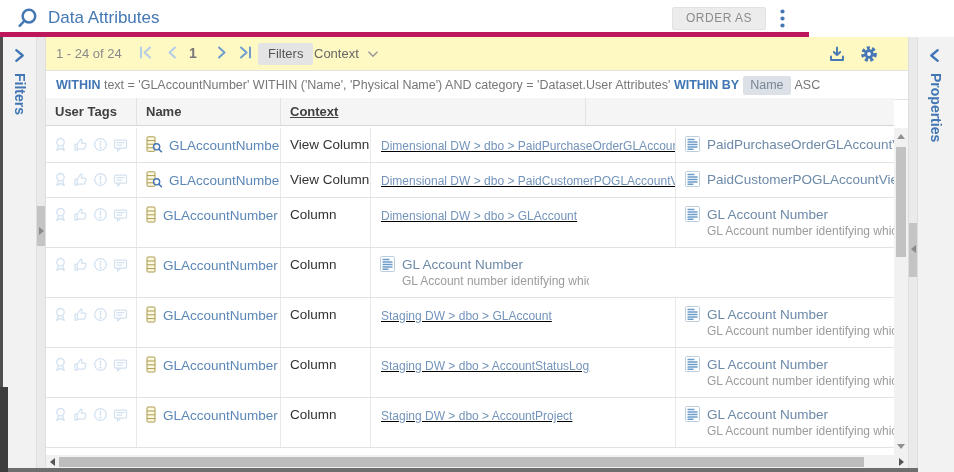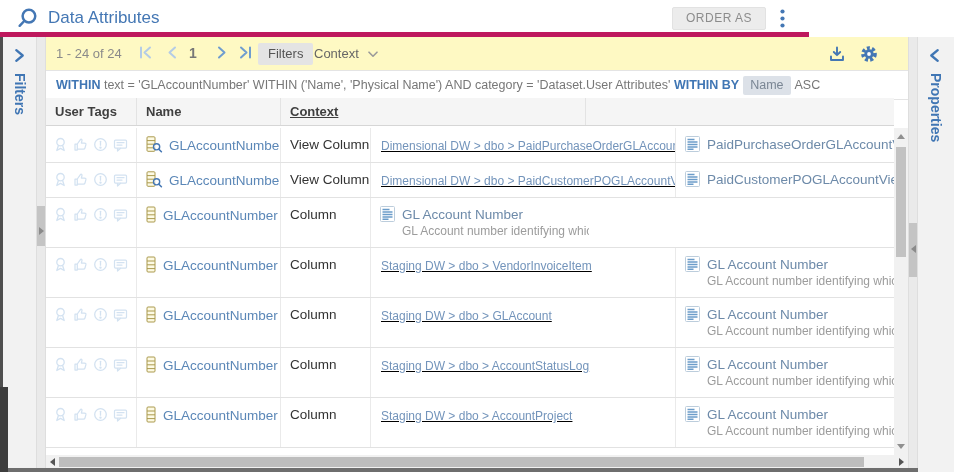--- a/index.html
+++ b/index.html
@@ -270,20 +270,21 @@
               </svg></span><span class="ic"><svg width="15" height="14" viewBox="0 0 15 14" fill="none" stroke="#d3e2f1" stroke-width="1.25" stroke-linejoin="round">
                 <rect x="1.5" y="2" width="12" height="8" rx="1"></rect>
                 <path d="M4.5 10v3l3.4-3"></path>
                 <path d="M4 4.7h7M4 7h5" stroke-linecap="round"></path>
               </svg></span></div>
           <div class="cell c-name"><span class="ic"><svg width="11" height="17" viewBox="0 0 11 17">
                 <rect x="1" y="1" width="8" height="15" rx="1" fill="#fdfae4" stroke="#ab9a4f"></rect>
                 <path d="M1 5h8M1 8.8h8M1 12.6h8" stroke="#ab9a4f" stroke-width="1"></path>
               </svg></span><span class="name-link">GLAccountNumber</span></div>
           <div class="cell c-type">Column</div>
+          <div class="cell c-context"><span class="context-link">Dimensional DW &gt; dbo &gt; GLAccount</span></div>
           <div class="cell c-term"><span class="ic"><svg width="15" height="16" viewBox="0 0 15 16">
                 <rect x="0.5" y="0.5" width="14" height="15" rx="1" fill="#fff" stroke="#bccddc"></rect>
                 <path d="M2.5 3.5h7M2.5 6h10M2.5 8.5h10M2.5 11h10M2.5 13.2h6" stroke="#6b9cc9" stroke-width="1.5"></path>
               </svg></span><span class="term-link">GL Account Number</span><div class="term-desc">GL Account number identifying which</div></div>
         </div>
         <div class="row tall">
           <div class="cell c-tags"><span class="ic"><svg width="15" height="15" viewBox="0 0 14 15" fill="none" stroke="#d3e2f1" stroke-width="1.3" stroke-linecap="round" stroke-linejoin="round">
                 <circle cx="7" cy="5.2" r="3.7"></circle>
                 <path d="M5 8.3l-1.7 5.2 3.7-2.1 3.7 2.1L9 8.3"></path>
               </svg></span><span class="ic"><svg width="15" height="15" viewBox="0 0 15 15" fill="none" stroke="#d3e2f1" stroke-width="1.25" stroke-linecap="round" stroke-linejoin="round">
@@ -295,21 +296,20 @@
               </svg></span><span class="ic"><svg width="15" height="14" viewBox="0 0 15 14" fill="none" stroke="#d3e2f1" stroke-width="1.25" stroke-linejoin="round">
                 <rect x="1.5" y="2" width="12" height="8" rx="1"></rect>
                 <path d="M4.5 10v3l3.4-3"></path>
                 <path d="M4 4.7h7M4 7h5" stroke-linecap="round"></path>
               </svg></span></div>
           <div class="cell c-name"><span class="ic"><svg width="11" height="17" viewBox="0 0 11 17">
                 <rect x="1" y="1" width="8" height="15" rx="1" fill="#fdfae4" stroke="#ab9a4f"></rect>
                 <path d="M1 5h8M1 8.8h8M1 12.6h8" stroke="#ab9a4f" stroke-width="1"></path>
               </svg></span><span class="name-link">GLAccountNumber</span></div>
           <div class="cell c-type">Column</div>
-          <div class="cell c-context"><span class="context-link">Staging DW &gt; dbo &gt; VendorInvoiceItem</span></div>
           <div class="cell c-term"><span class="ic"><svg width="15" height="16" viewBox="0 0 15 16">
                 <rect x="0.5" y="0.5" width="14" height="15" rx="1" fill="#fff" stroke="#bccddc"></rect>
                 <path d="M2.5 3.5h7M2.5 6h10M2.5 8.5h10M2.5 11h10M2.5 13.2h6" stroke="#6b9cc9" stroke-width="1.5"></path>
               </svg></span><span class="term-link">GL Account Number</span><div class="term-desc">GL Account number identifying which</div></div>
         </div>
         <div class="row tall">
           <div class="cell c-tags"><span class="ic"><svg width="15" height="15" viewBox="0 0 14 15" fill="none" stroke="#d3e2f1" stroke-width="1.3" stroke-linecap="round" stroke-linejoin="round">
                 <circle cx="7" cy="5.2" r="3.7"></circle>
                 <path d="M5 8.3l-1.7 5.2 3.7-2.1 3.7 2.1L9 8.3"></path>
               </svg></span><span class="ic"><svg width="15" height="15" viewBox="0 0 15 15" fill="none" stroke="#d3e2f1" stroke-width="1.25" stroke-linecap="round" stroke-linejoin="round">

